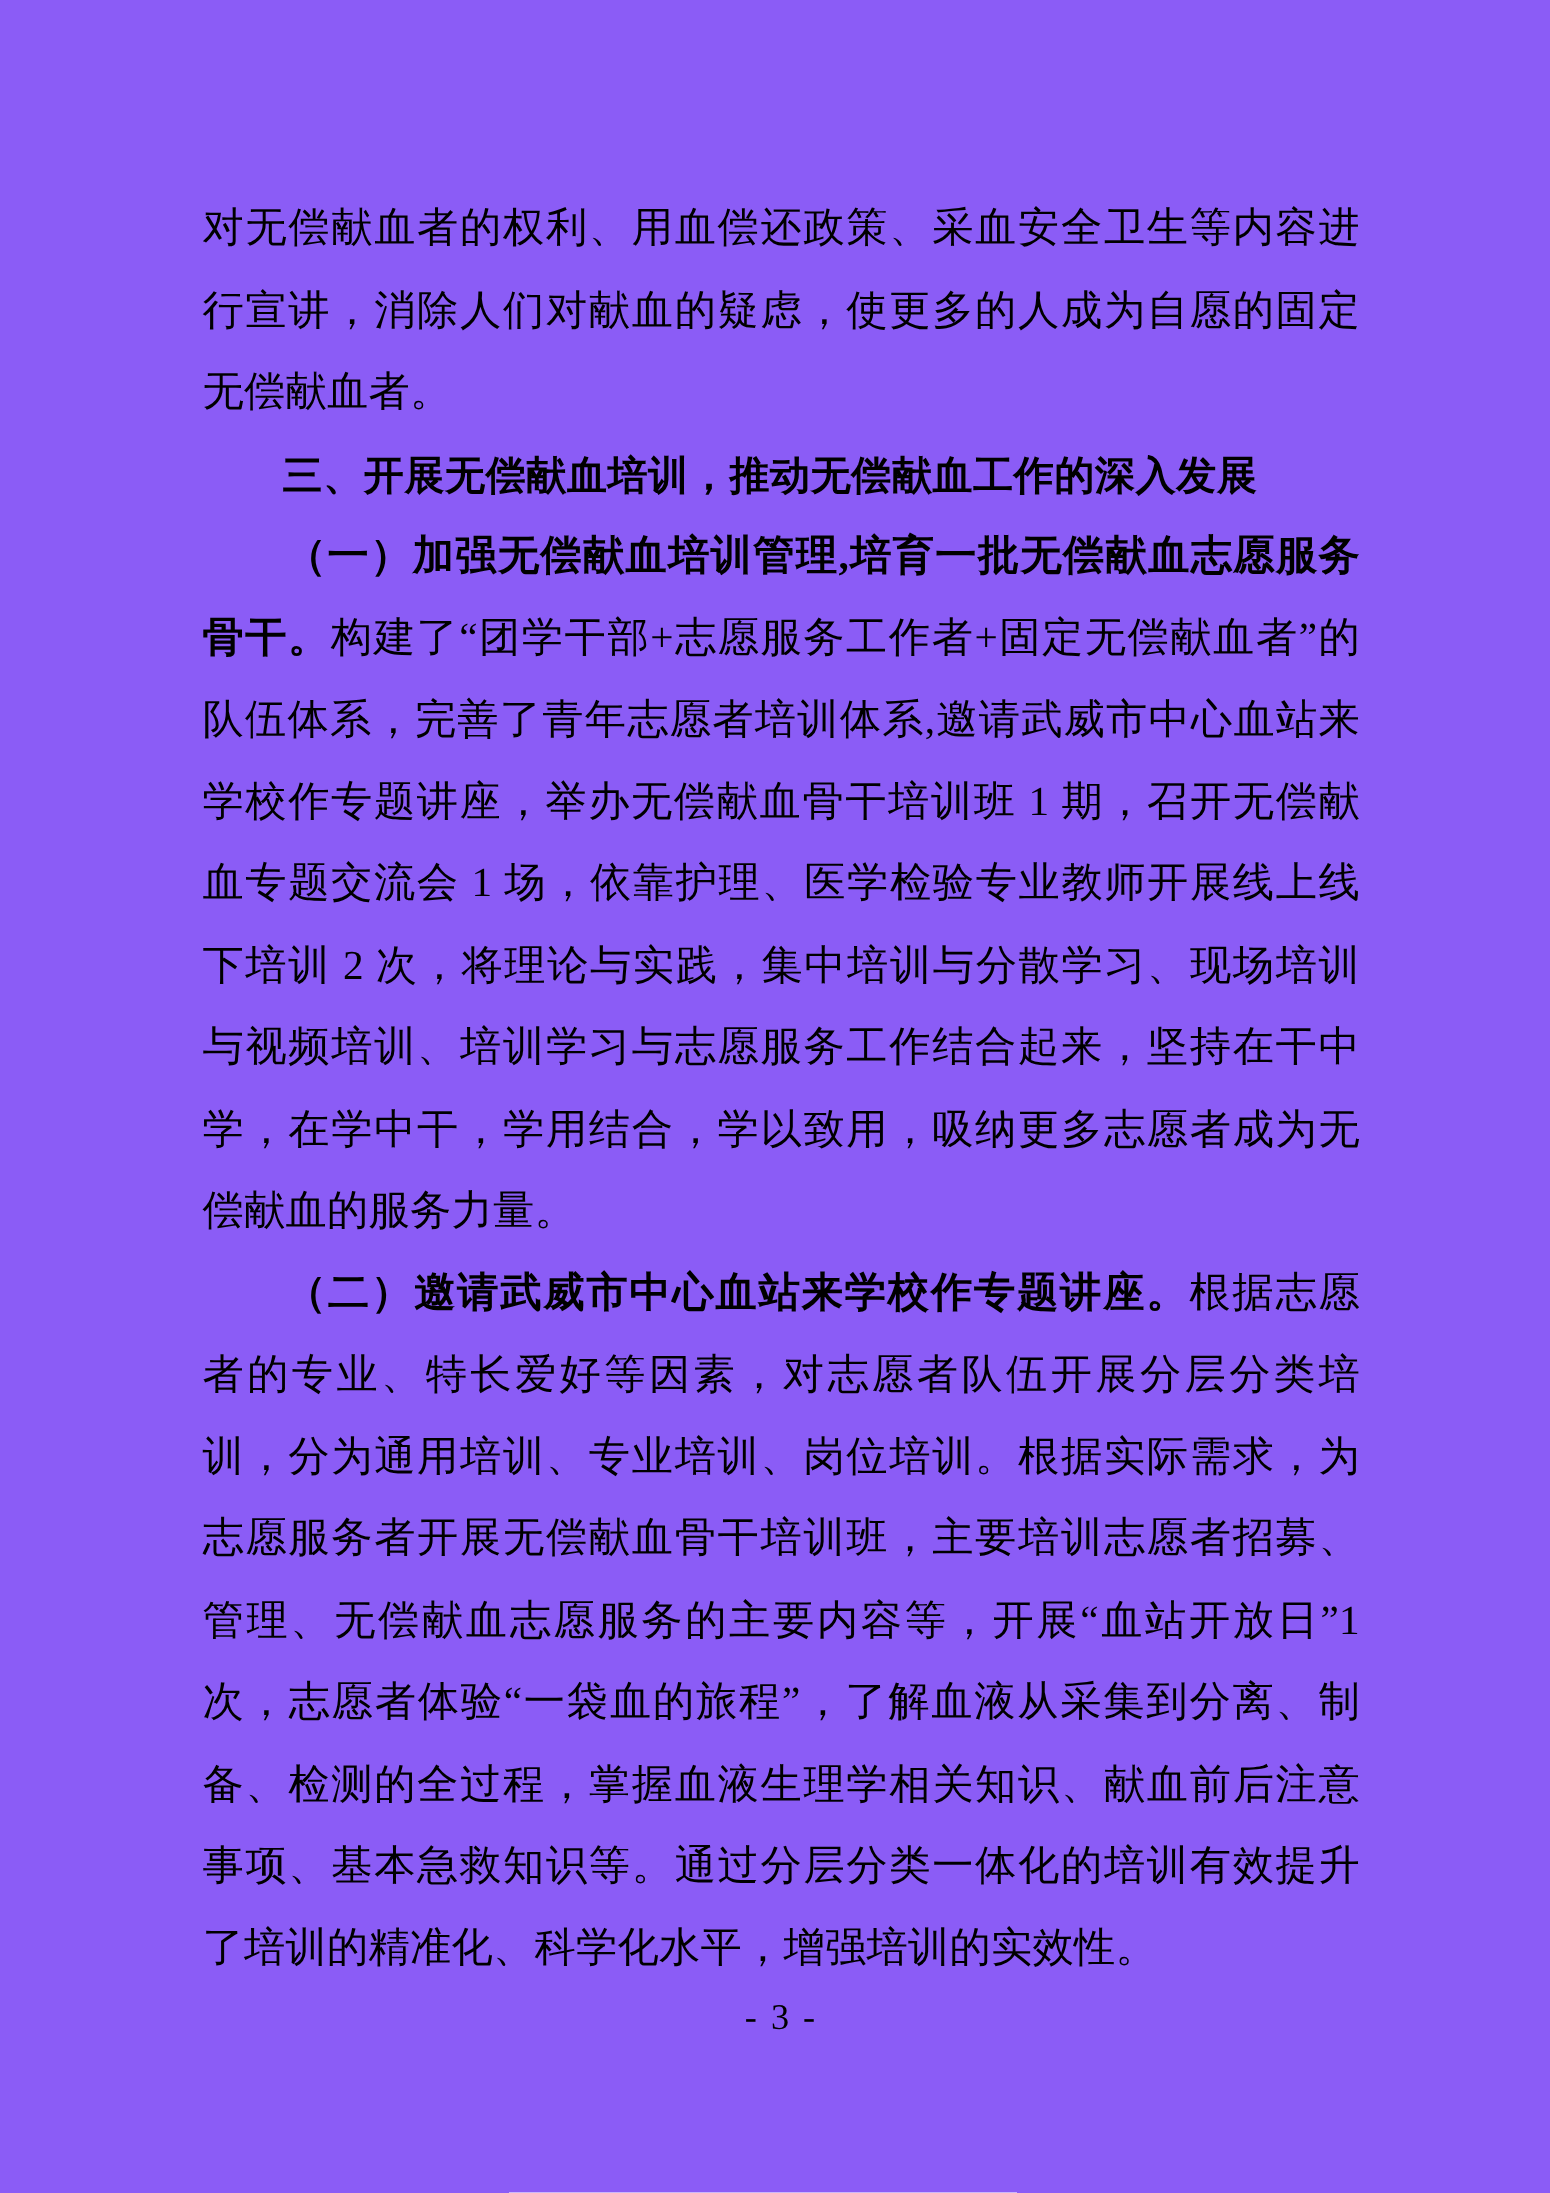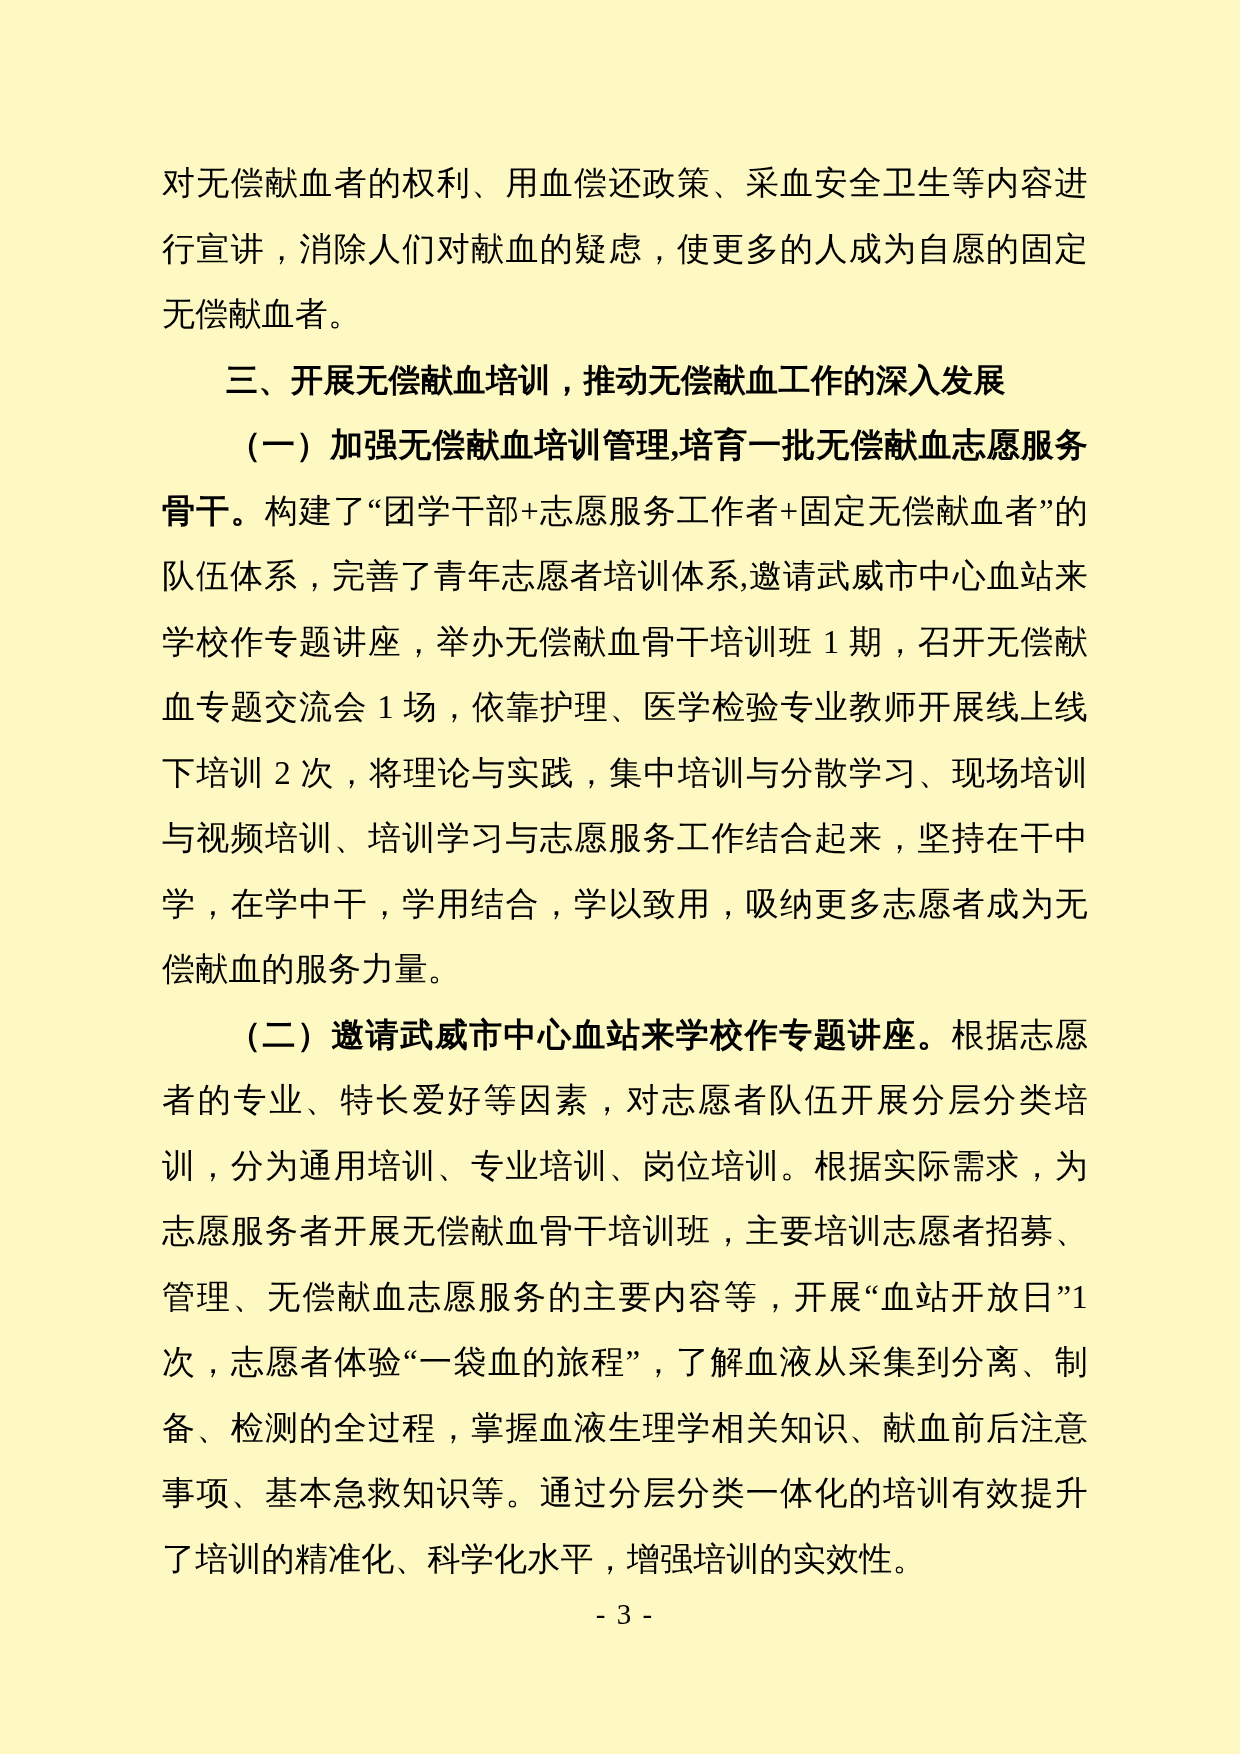--- a/index.html
+++ b/index.html
@@ -4,21 +4,21 @@
 <style>
   html, body {
     margin: 0;
     padding: 0;
     background: #ffffff;
   }
   .page {
     position: relative;
     width: 1240px;
     height: 1754px;
-    background: #fef9c3;
+    background: #8b5cf6;
     color: #000000;
     box-sizing: border-box;
     padding: 151px 152px 0 162px;
     font-family: "Liberation Serif", "DejaVu Serif", serif;
     overflow: hidden;
   }
   .para {
     margin: 0;
     font-size: 33px;
     line-height: 65.5px;

